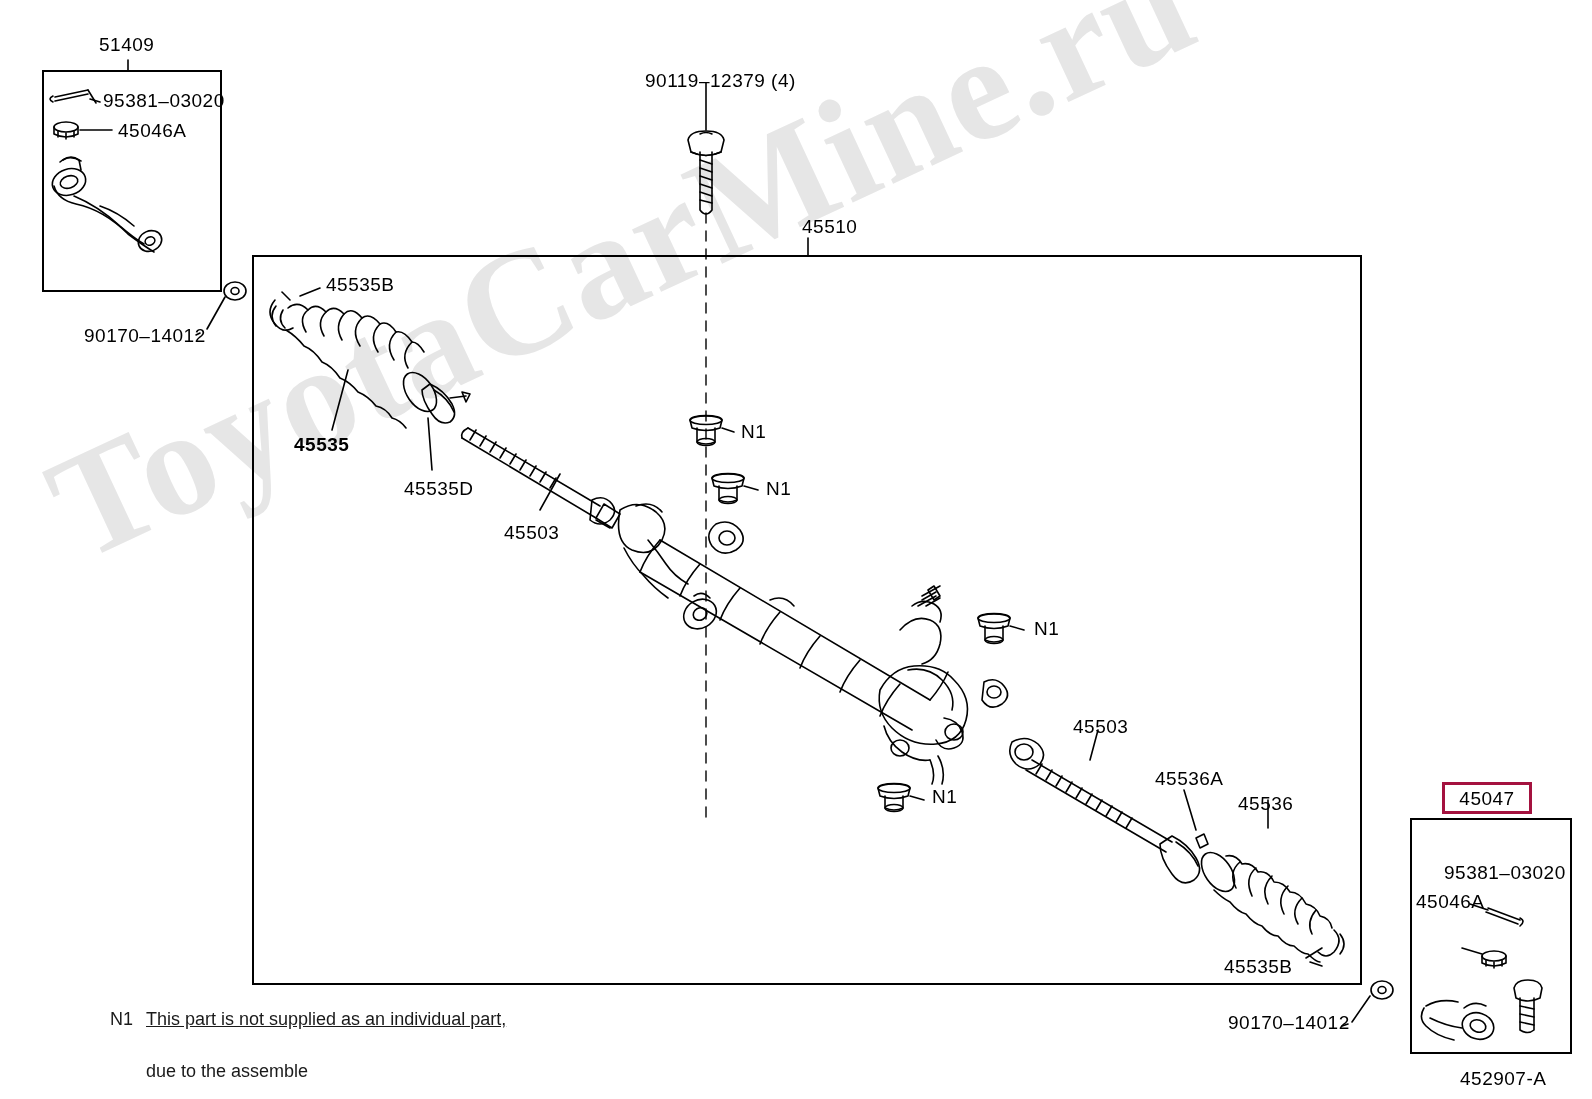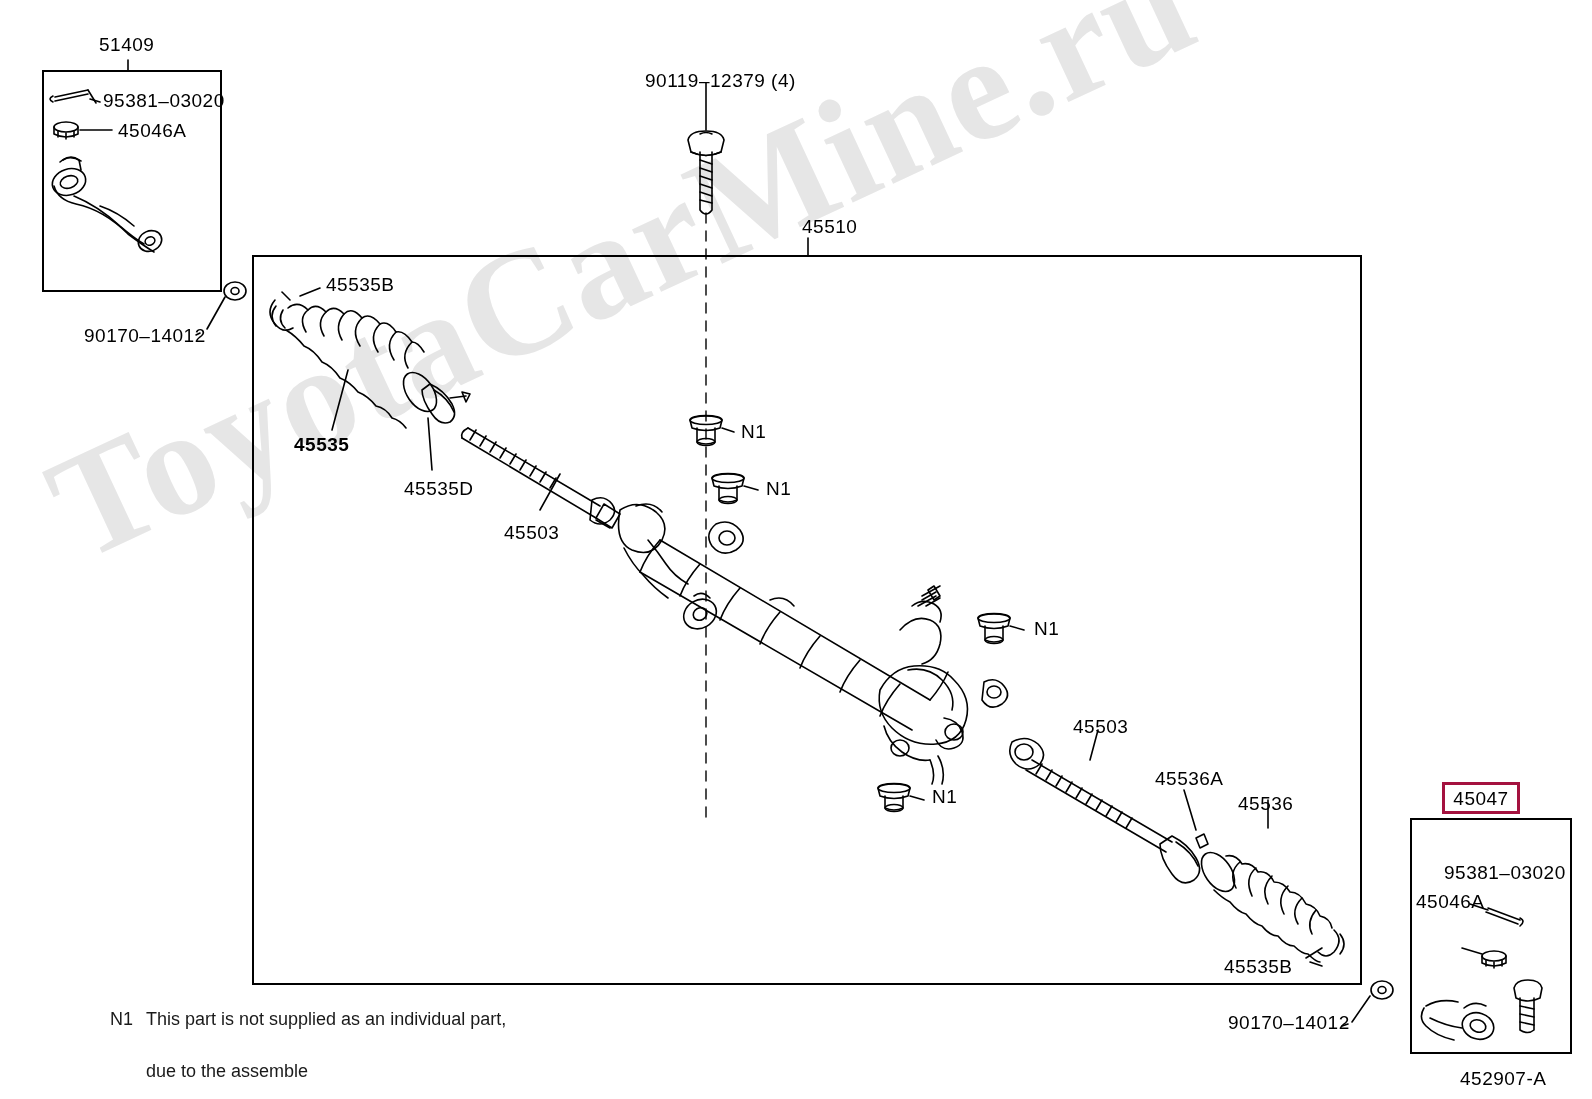--- a/index.html
+++ b/index.html
@@ -99,21 +99,21 @@
 <div id="page">
 
   <div class="watermark">
     <span>ToyotaCarMine.ru</span>
   </div>
 
   <div class="box box-main"></div>
   <div class="box box-left"></div>
   <div class="box box-right"></div>
 
-  <div class="hl-box" style="left:1442px; top:782px; width:78px; height:32px;">
+  <div class="hl-box" style="left:1442px; top:782px; width:90px; height:32px;">
     <span class="lbl">45047</span>
   </div>
 
   <svg class="art" viewBox="0 0 1592 1099">
     <g fill="none" stroke="#000" stroke-width="1.6" stroke-linecap="round" stroke-linejoin="round">
 
       <path d="M128 60 L128 70"></path>
 
       <path d="M55 97 L88 90"></path>
       <path d="M55 101 L88 94"></path>
@@ -350,16 +350,16 @@
   <div class="lbl" style="left:1238px;top:793px;">45536</div>
   <div class="lbl" style="left:1224px;top:956px;">45535B</div>
   <div class="lbl" style="left:1228px;top:1012px;">90170–14012</div>
 
   <div class="lbl" style="left:1444px;top:862px;">95381–03020</div>
   <div class="lbl" style="left:1416px;top:891px;">45046A</div>
 
   <div class="lbl" style="left:1460px;top:1068px;">452907-A</div>
 
   <div class="note" style="left:110px; top:1006px;">N1</div>
-  <div class="note" style="left:146px; top:1006px;">This part is not supplied as an individual part,</div>
+  <div class="note" style="left:146px; top:1006px;text-decoration:underline;">This part is not supplied as an individual part,</div>
   <div class="note" style="left:146px; top:1058px;">due to the assemble</div>
 
 </div>
 
 </body></html>

